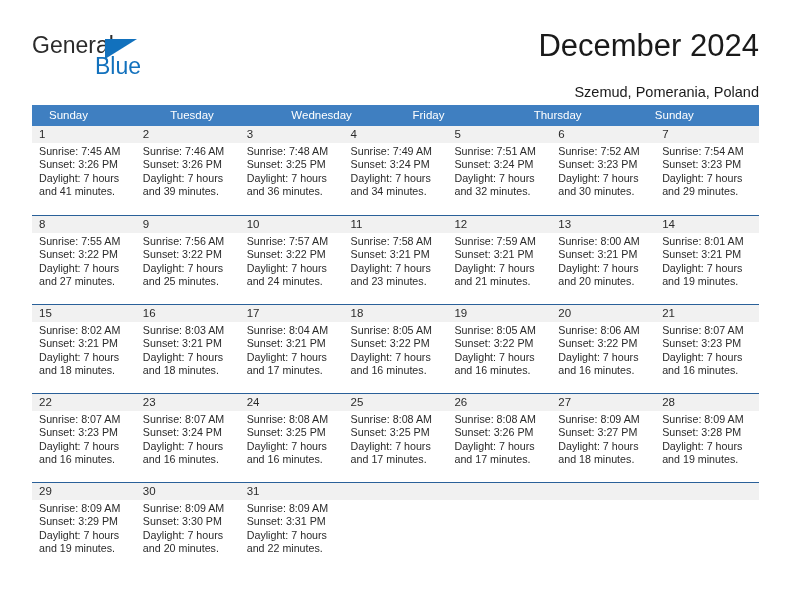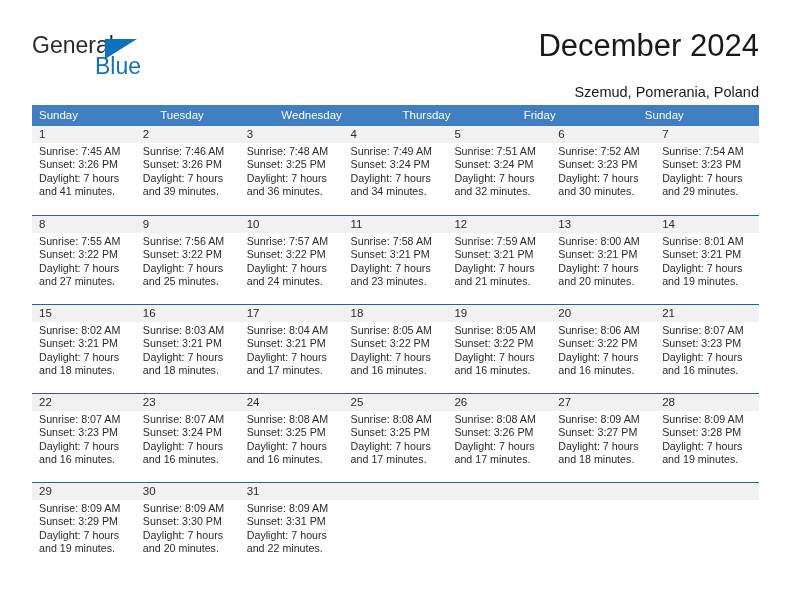--- a/index.html
+++ b/index.html
@@ -94,21 +94,21 @@
   }
 
   .weekday-row {
     display: flex;
     background: #3f7fc1;
     height: 21px;
   }
   .weekday {
     flex: 1 1 0;
     box-sizing: border-box;
-    padding-left: 7px;
+    padding-left: 17px;
     font-size: 11.5px;
     color: #ffffff;
     line-height: 21px;
     white-space: nowrap;
     overflow: hidden;
   }
 
   .week {
     position: relative;
     border-top: 1.4px solid #2a6099;
@@ -175,22 +175,22 @@
     </div>
 
   </div>
 
   <div class="calendar">
 
     <div class="weekday-row">
       <div class="weekday">Sunday</div>
       <div class="weekday">Tuesday</div>
       <div class="weekday">Wednesday</div>
+      <div class="weekday">Friday</div>
       <div class="weekday">Thursday</div>
-      <div class="weekday">Friday</div>
       <div class="weekday">Sunday</div>
     </div>
 
     <div class="week first">
       <div class="week-numbers-band"></div>
       <div class="week-cells">
         <div class="cell">
           <div class="daynum">1</div>
           <div class="lines">
             <div class="line">Sunrise: 7:45 AM</div>

